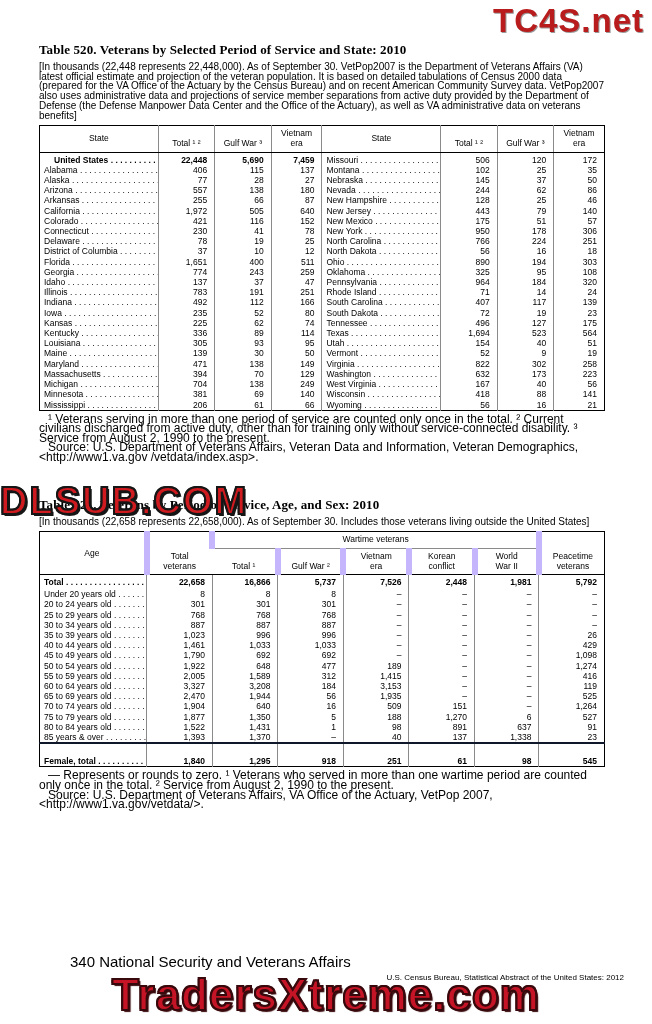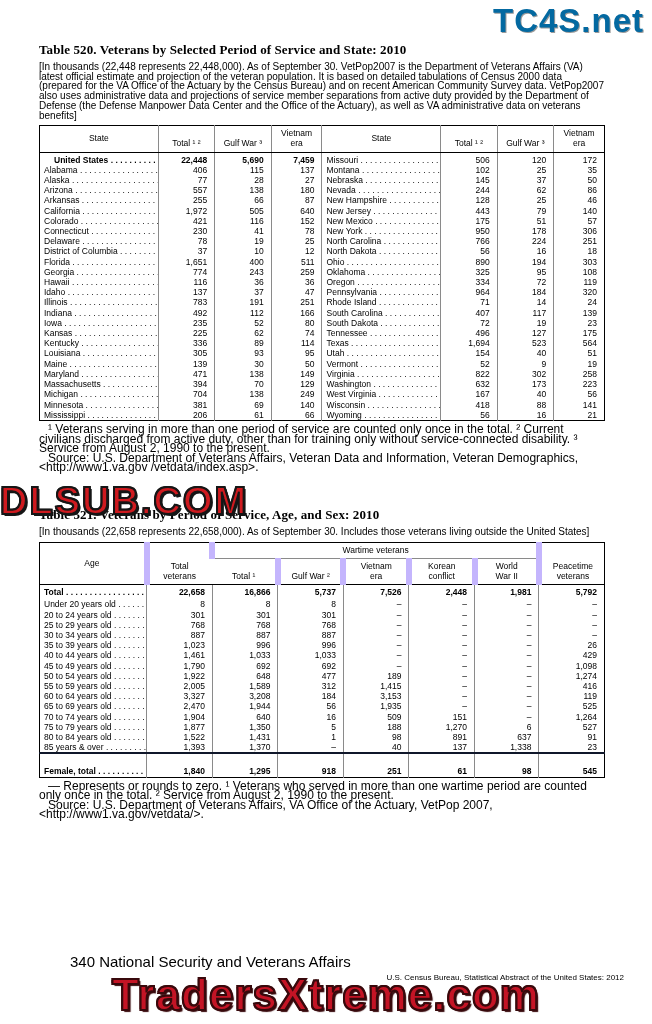--- a/index.html
+++ b/index.html
@@ -41,21 +41,21 @@
   #t521 tbody tr:last-child td { border-top:2px solid #0f172a; font-weight:bold; padding-top:12px; }
 
   .footnotes { margin-top:4px; font-size:12px; line-height:9.6px; }
   .footnotes p { text-indent:9px; }
 
   .section2 { margin-top:34px; }
 
   
   .wm { position:absolute; z-index:9; font-weight:900; font-family:"Liberation Sans", sans-serif; }
   .wm-top {
-    top:2px; right:8px; font-size:33px; color:#0369a1; letter-spacing:1px;
+    top:2px; right:8px; font-size:33px; color:#b91c1c; letter-spacing:1px;
     text-shadow:1px 1px 0 #9a9a9a;
   }
   .wm-mid {
     top:480px; left:0; right:0; text-align:left; font-size:38px; letter-spacing:2px;
     color:#cf1a1f; -webkit-text-stroke:2px #161616;
     text-shadow:-1px -1px 0 #161616, 1px -1px 0 #161616, -1px 1px 0 #161616, 2px 2px 0 #161616;
   }
   .wm-bottom {
     bottom:4px; left:0; right:0; text-align:center; font-size:44px; letter-spacing:1px;
     color:#c41425; -webkit-text-stroke:2px #38090c;
@@ -212,30 +212,20 @@
           </tr>
           <tr>
             <td class="name-cell"><span class="leader">Georgia</span></td>
             <td class="num-cell">774</td>
             <td class="num-cell">243</td>
             <td class="num-cell">259</td>
             <td class="name-cell"><span class="leader">Oklahoma</span></td>
             <td class="num-cell">325</td>
             <td class="num-cell">95</td>
             <td class="num-cell">108</td>
-          </tr>
-          <tr>
-            <td class="name-cell"><span class="leader">Hawaii</span></td>
-            <td class="num-cell">116</td>
-            <td class="num-cell">36</td>
-            <td class="num-cell">36</td>
-            <td class="name-cell"><span class="leader">Oregon</span></td>
-            <td class="num-cell">334</td>
-            <td class="num-cell">72</td>
-            <td class="num-cell">119</td>
           </tr>
           <tr>
             <td class="name-cell"><span class="leader">Idaho</span></td>
             <td class="num-cell">137</td>
             <td class="num-cell">37</td>
             <td class="num-cell">47</td>
             <td class="name-cell"><span class="leader">Pennsylvania</span></td>
             <td class="num-cell">964</td>
             <td class="num-cell">184</td>
             <td class="num-cell">320</td>

